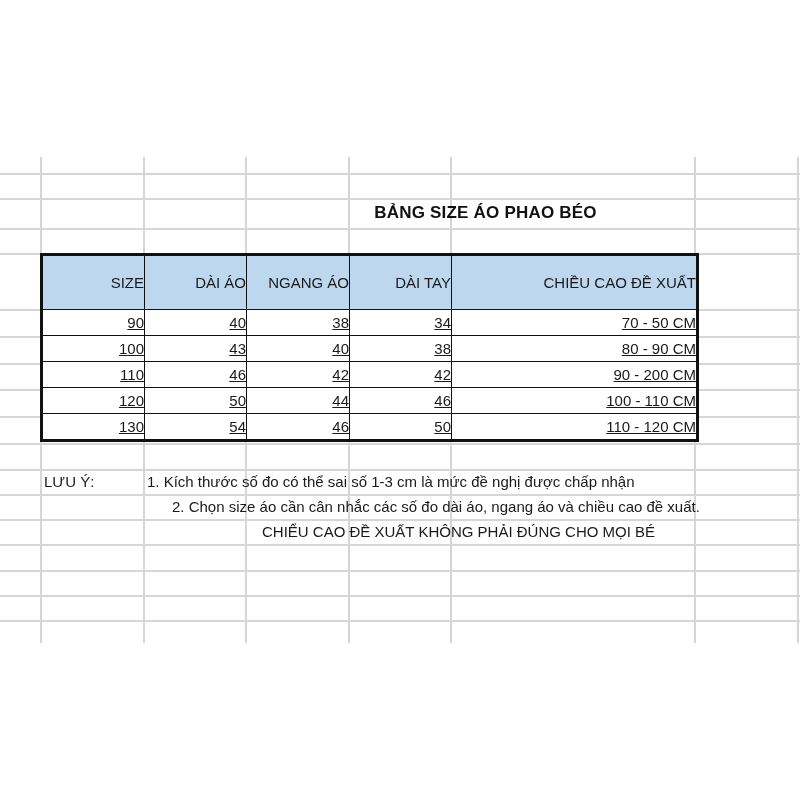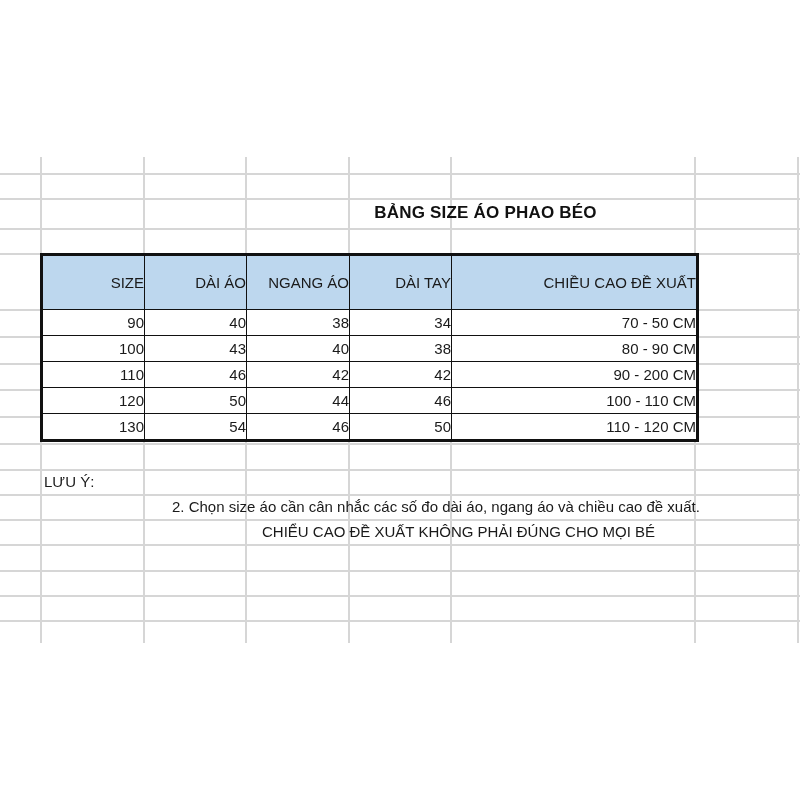--- a/index.html
+++ b/index.html
@@ -21,21 +21,21 @@
     table.size-table {
       position: absolute; left: 40px; top: 253px; width: 656px;
       border-collapse: collapse; border: 3px solid #111; background: #fff;
       table-layout: fixed;
     }
     table.size-table th, table.size-table td {
       border: 1.5px solid #111; text-align: right; font-weight: normal;
       font-size: 15px; color: #1a1a1a; padding: 0;
     }
     table.size-table th { background: #bdd7ee; height: 53px; font-size: 15px; }
-    table.size-table td { height: 25px; }
+    table.size-table td { height: 25px; text-decoration: underline; }
 
     .note-label {
       position: absolute; left: 44px; top: 470px; height: 28px; line-height: 24px; font-size: 15px;
     }
     .note {
       position: absolute; height: 24px; line-height: 24px; font-size: 15px; white-space: nowrap;
     }
   </style>
 </head>
 <body>
@@ -120,15 +120,16 @@
         <td>130</td>
         <td>54</td>
         <td>46</td>
         <td>50</td>
         <td>110 - 120 CM</td>
       </tr>
     </tbody>
   </table>
 
   <div class="note-label">LƯU Ý:</div>
+  <div class="note" style="left:147px; top:470px;">1. Kích thước số đo có thể sai số 1-3 cm là mức đề nghị được chấp nhận</div>
   <div class="note" style="left:172px; top:495px;">2. Chọn size áo cần cân nhắc các số đo dài áo, ngang áo và chiều cao đề xuất.</div>
   <div class="note" style="left:262px; top:520px;">CHIỂU CAO ĐỀ XUẤT KHÔNG PHẢI ĐÚNG CHO MỌI BÉ</div>
 </div>
 
 </body></html>

